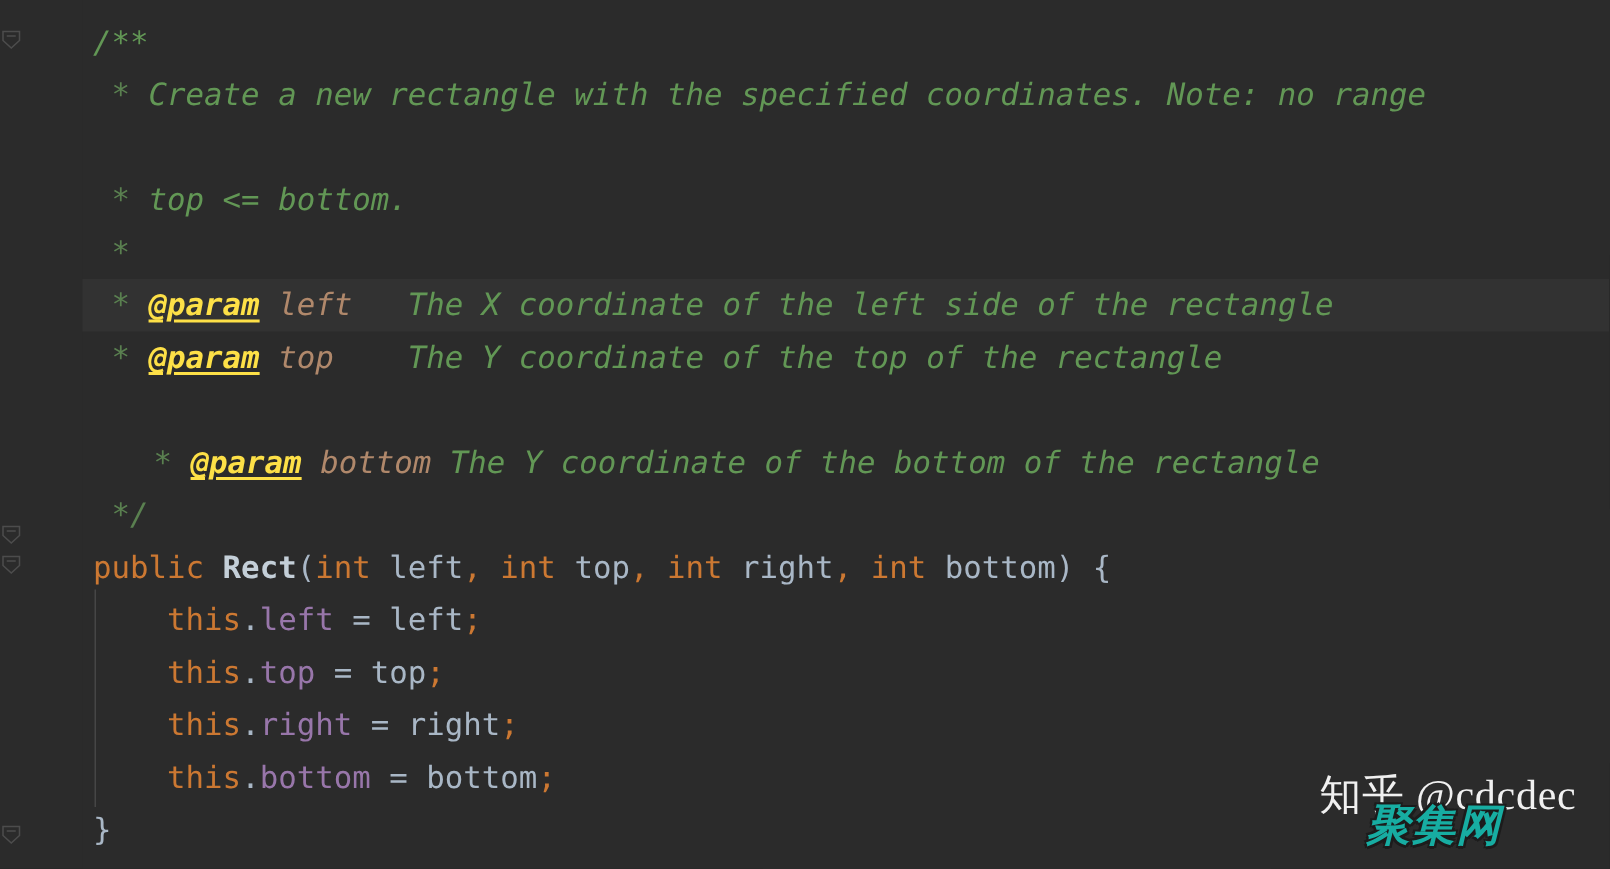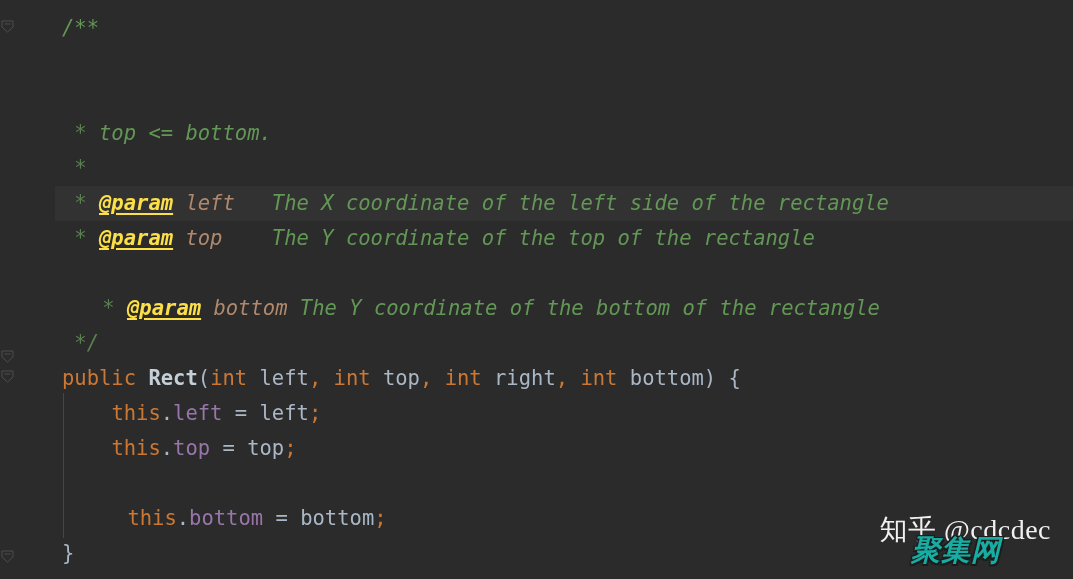--- a/index.html
+++ b/index.html
@@ -127,30 +127,32 @@
 <div id="editor-window">
 
   <div id="current-line-highlight" style="top: 186px; height: 35px;"></div>
 
   <div id="indent-guides">
       <div class="indent-guide" style="left: 63px; top: 393px; height: 145px;"></div>
     </div>
 
   <div id="code-surface">
       <div class="code-line" style="top: 11px;"><span class="t-comment">/**</span></div>
+      <div class="code-line" style="top: 46px;"><span class="t-cmt-star"> * </span><span class="t-comment">Create a new rectangle with the specified coordinates. Note: no range</span></div>
       <div class="code-line" style="top: 116px;"><span class="t-cmt-star"> * </span><span class="t-comment">top &lt;= bottom.</span></div>
       <div class="code-line" style="top: 151px;"><span class="t-cmt-star"> *</span></div>
       <div class="code-line" style="top: 186px;"><span class="t-cmt-star"> * </span><span class="t-tag">@param</span><span class="t-paramname"> left   </span><span class="t-comment">The X coordinate of the left side of the rectangle</span></div>
       <div class="code-line" style="top: 221px;"><span class="t-cmt-star"> * </span><span class="t-tag">@param</span><span class="t-paramname"> top    </span><span class="t-comment">The Y coordinate of the top of the rectangle</span></div>
       <div class="code-line" style="top: 291px; margin-left: 28px;"><span class="t-cmt-star"> * </span><span class="t-tag">@param</span><span class="t-paramname"> bottom </span><span class="t-comment">The Y coordinate of the bottom of the rectangle</span></div>
       <div class="code-line" style="top: 326px;"><span class="t-cmt-star"> */</span></div>
       <div class="code-line" style="top: 361px;"><span class="t-keyword">public</span><span class="t-default"> </span><span class="t-classname">Rect</span><span class="t-default">(</span><span class="t-keyword">int</span><span class="t-default"> left</span><span class="t-punct">,</span><span class="t-default"> </span><span class="t-keyword">int</span><span class="t-default"> top</span><span class="t-punct">,</span><span class="t-default"> </span><span class="t-keyword">int</span><span class="t-default"> right</span><span class="t-punct">,</span><span class="t-default"> </span><span class="t-keyword">int</span><span class="t-default"> bottom) {</span></div>
       <div class="code-line" style="top: 396px;"><span class="t-default">    </span><span class="t-keyword">this</span><span class="t-default">.</span><span class="t-field">left</span><span class="t-default"> = left</span><span class="t-punct">;</span></div>
       <div class="code-line" style="top: 431px;"><span class="t-default">    </span><span class="t-keyword">this</span><span class="t-default">.</span><span class="t-field">top</span><span class="t-default"> = top</span><span class="t-punct">;</span></div>
-      <div class="code-line" style="top: 501px; margin-left: 16px;"><span class="t-default">    </span><span class="t-keyword">this</span><span class="t-default">.</span><span class="t-field">bottom</span><span class="t-default"> = bottom</span><span class="t-punct">;</span></div>
+      <div class="code-line" style="top: 466px;"><span class="t-default">    </span><span class="t-keyword">this</span><span class="t-default">.</span><span class="t-field">right</span><span class="t-default"> = right</span><span class="t-punct">;</span></div>
+      <div class="code-line" style="top: 501px;"><span class="t-default">    </span><span class="t-keyword">this</span><span class="t-default">.</span><span class="t-field">bottom</span><span class="t-default"> = bottom</span><span class="t-punct">;</span></div>
       <div class="code-line" style="top: 536px;"><span class="t-default">}</span></div>
     </div>
 
   <div id="gutter">
       <div class="fold-marker" style="top: 18px;">
         <svg width="16" height="16" viewBox="0 0 16 16">
           <path d="M2 3 h11 v6 l-5.5 5 L2 9 z" fill="none" stroke="#9a9a9a" stroke-width="1"></path>
           <path d="M4.5 6 h6" stroke="#9a9a9a" stroke-width="1"></path>
         </svg>
       </div>

